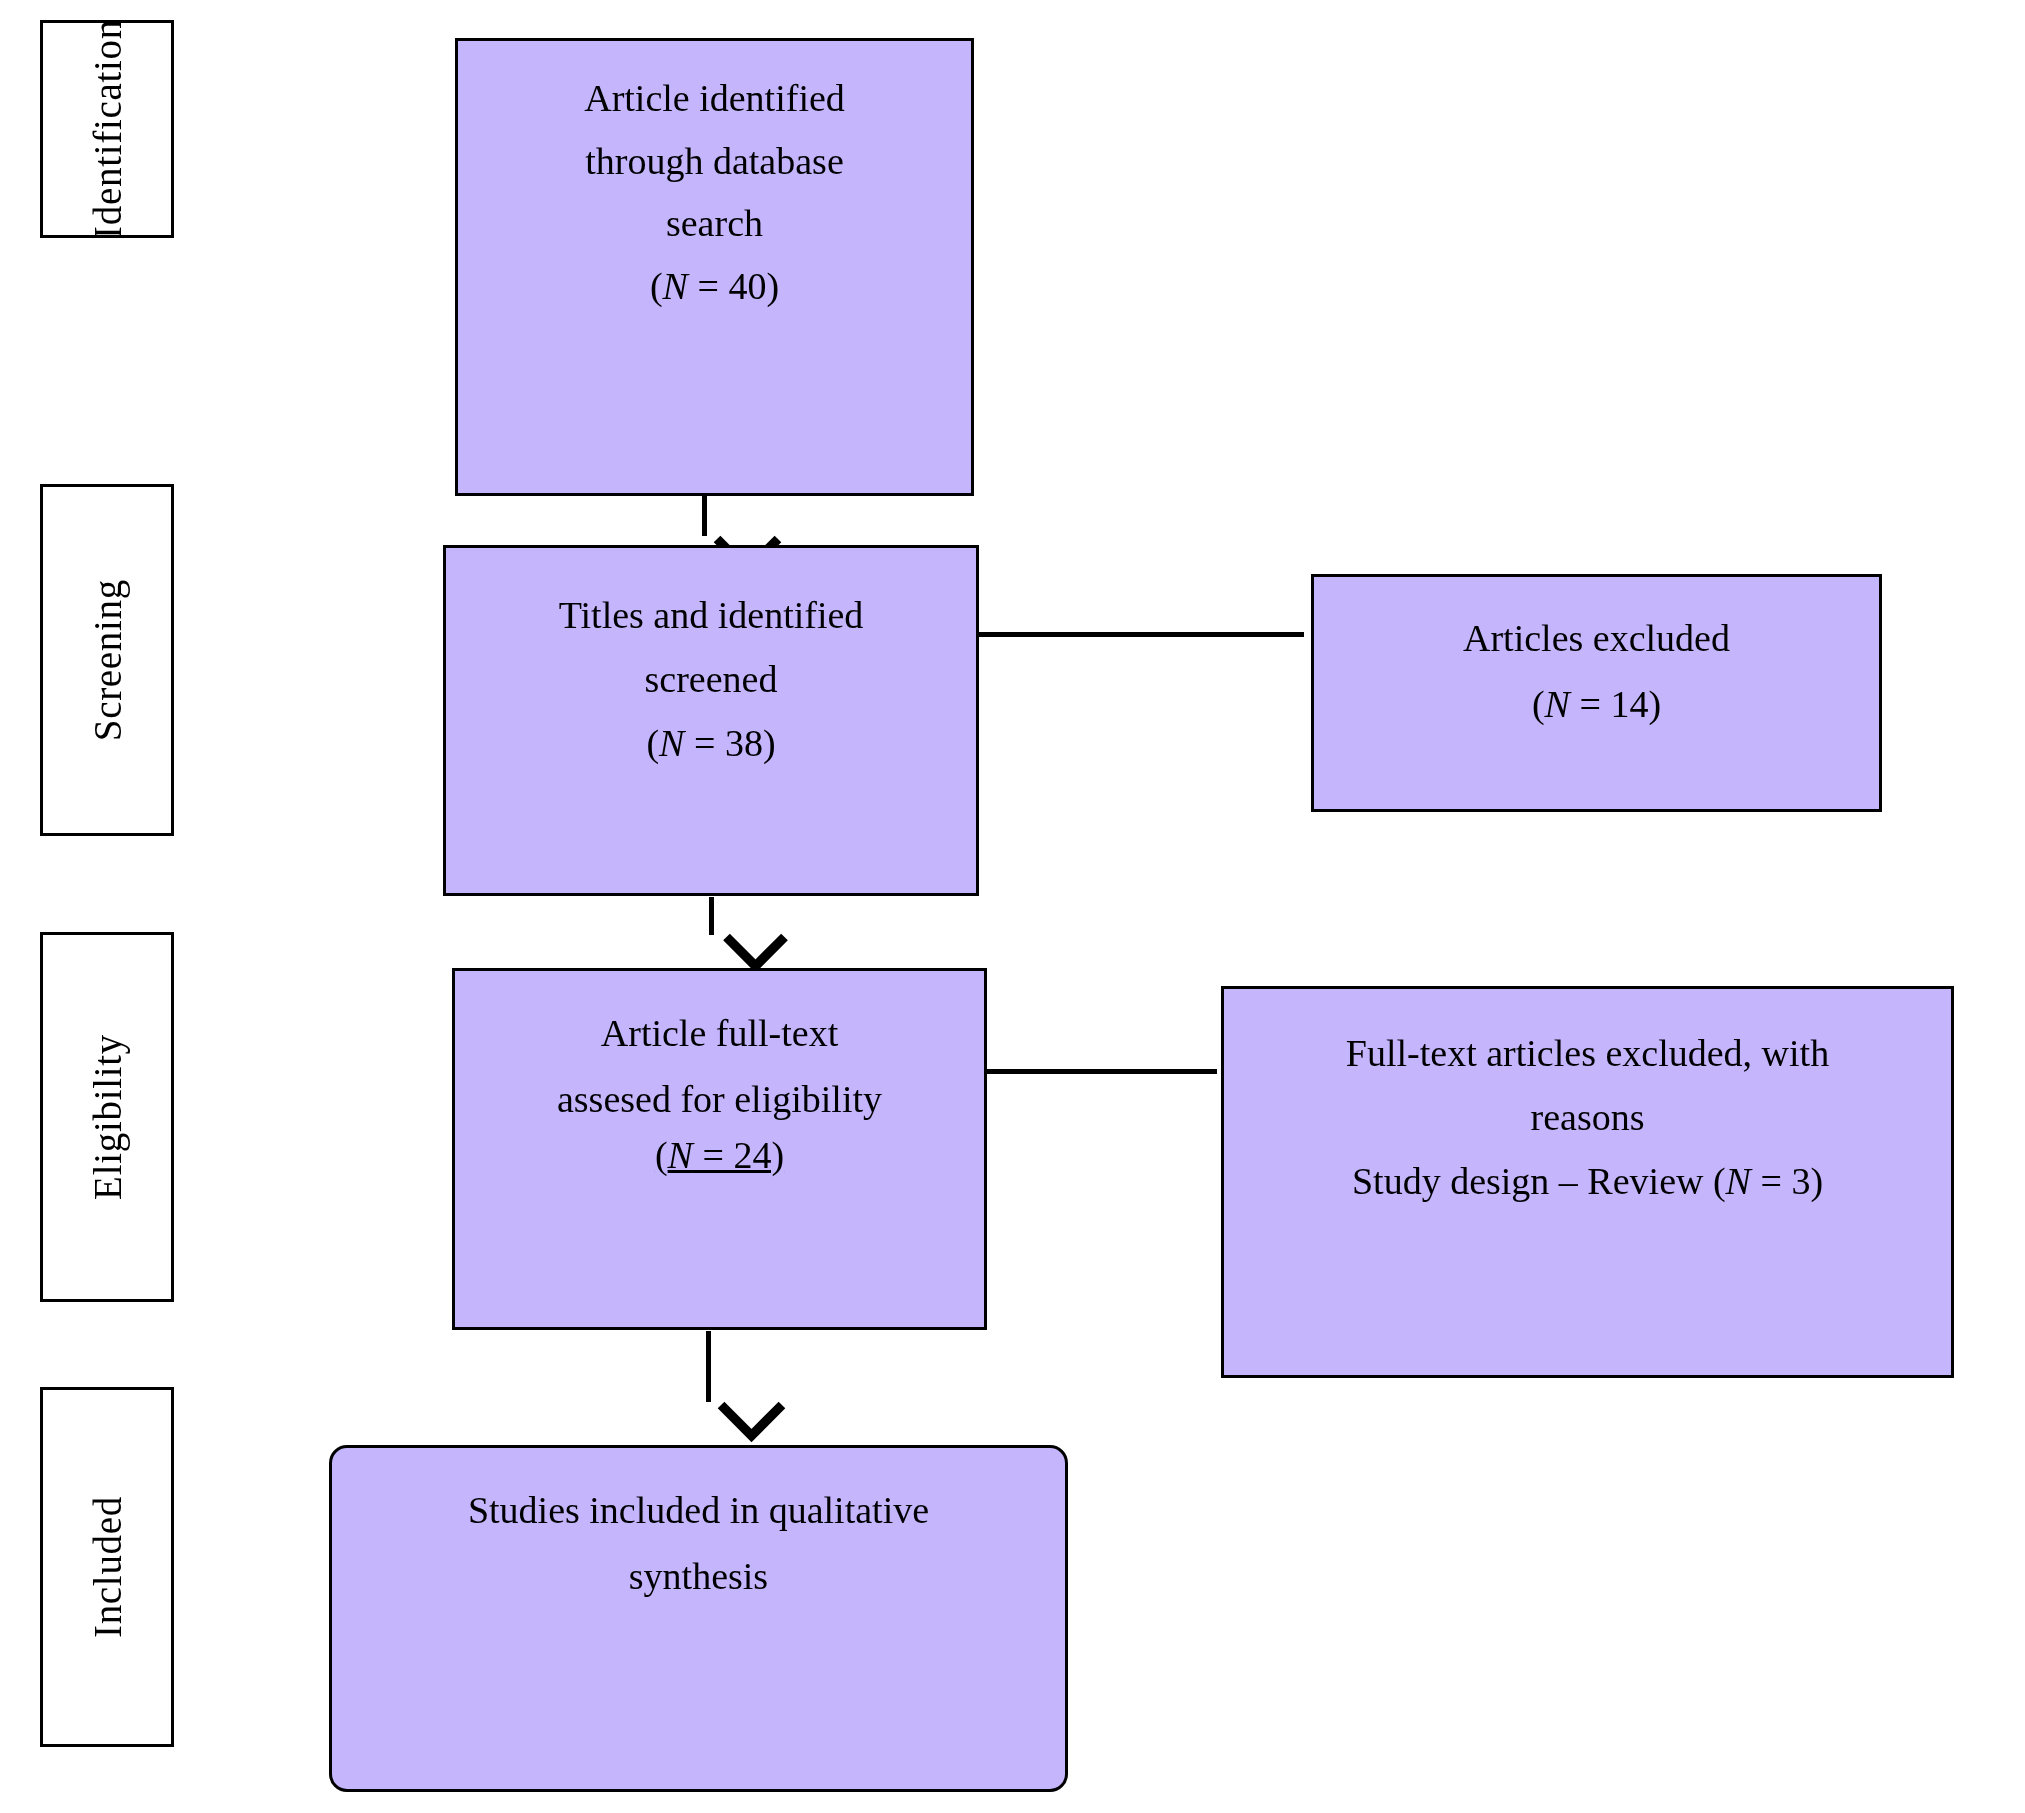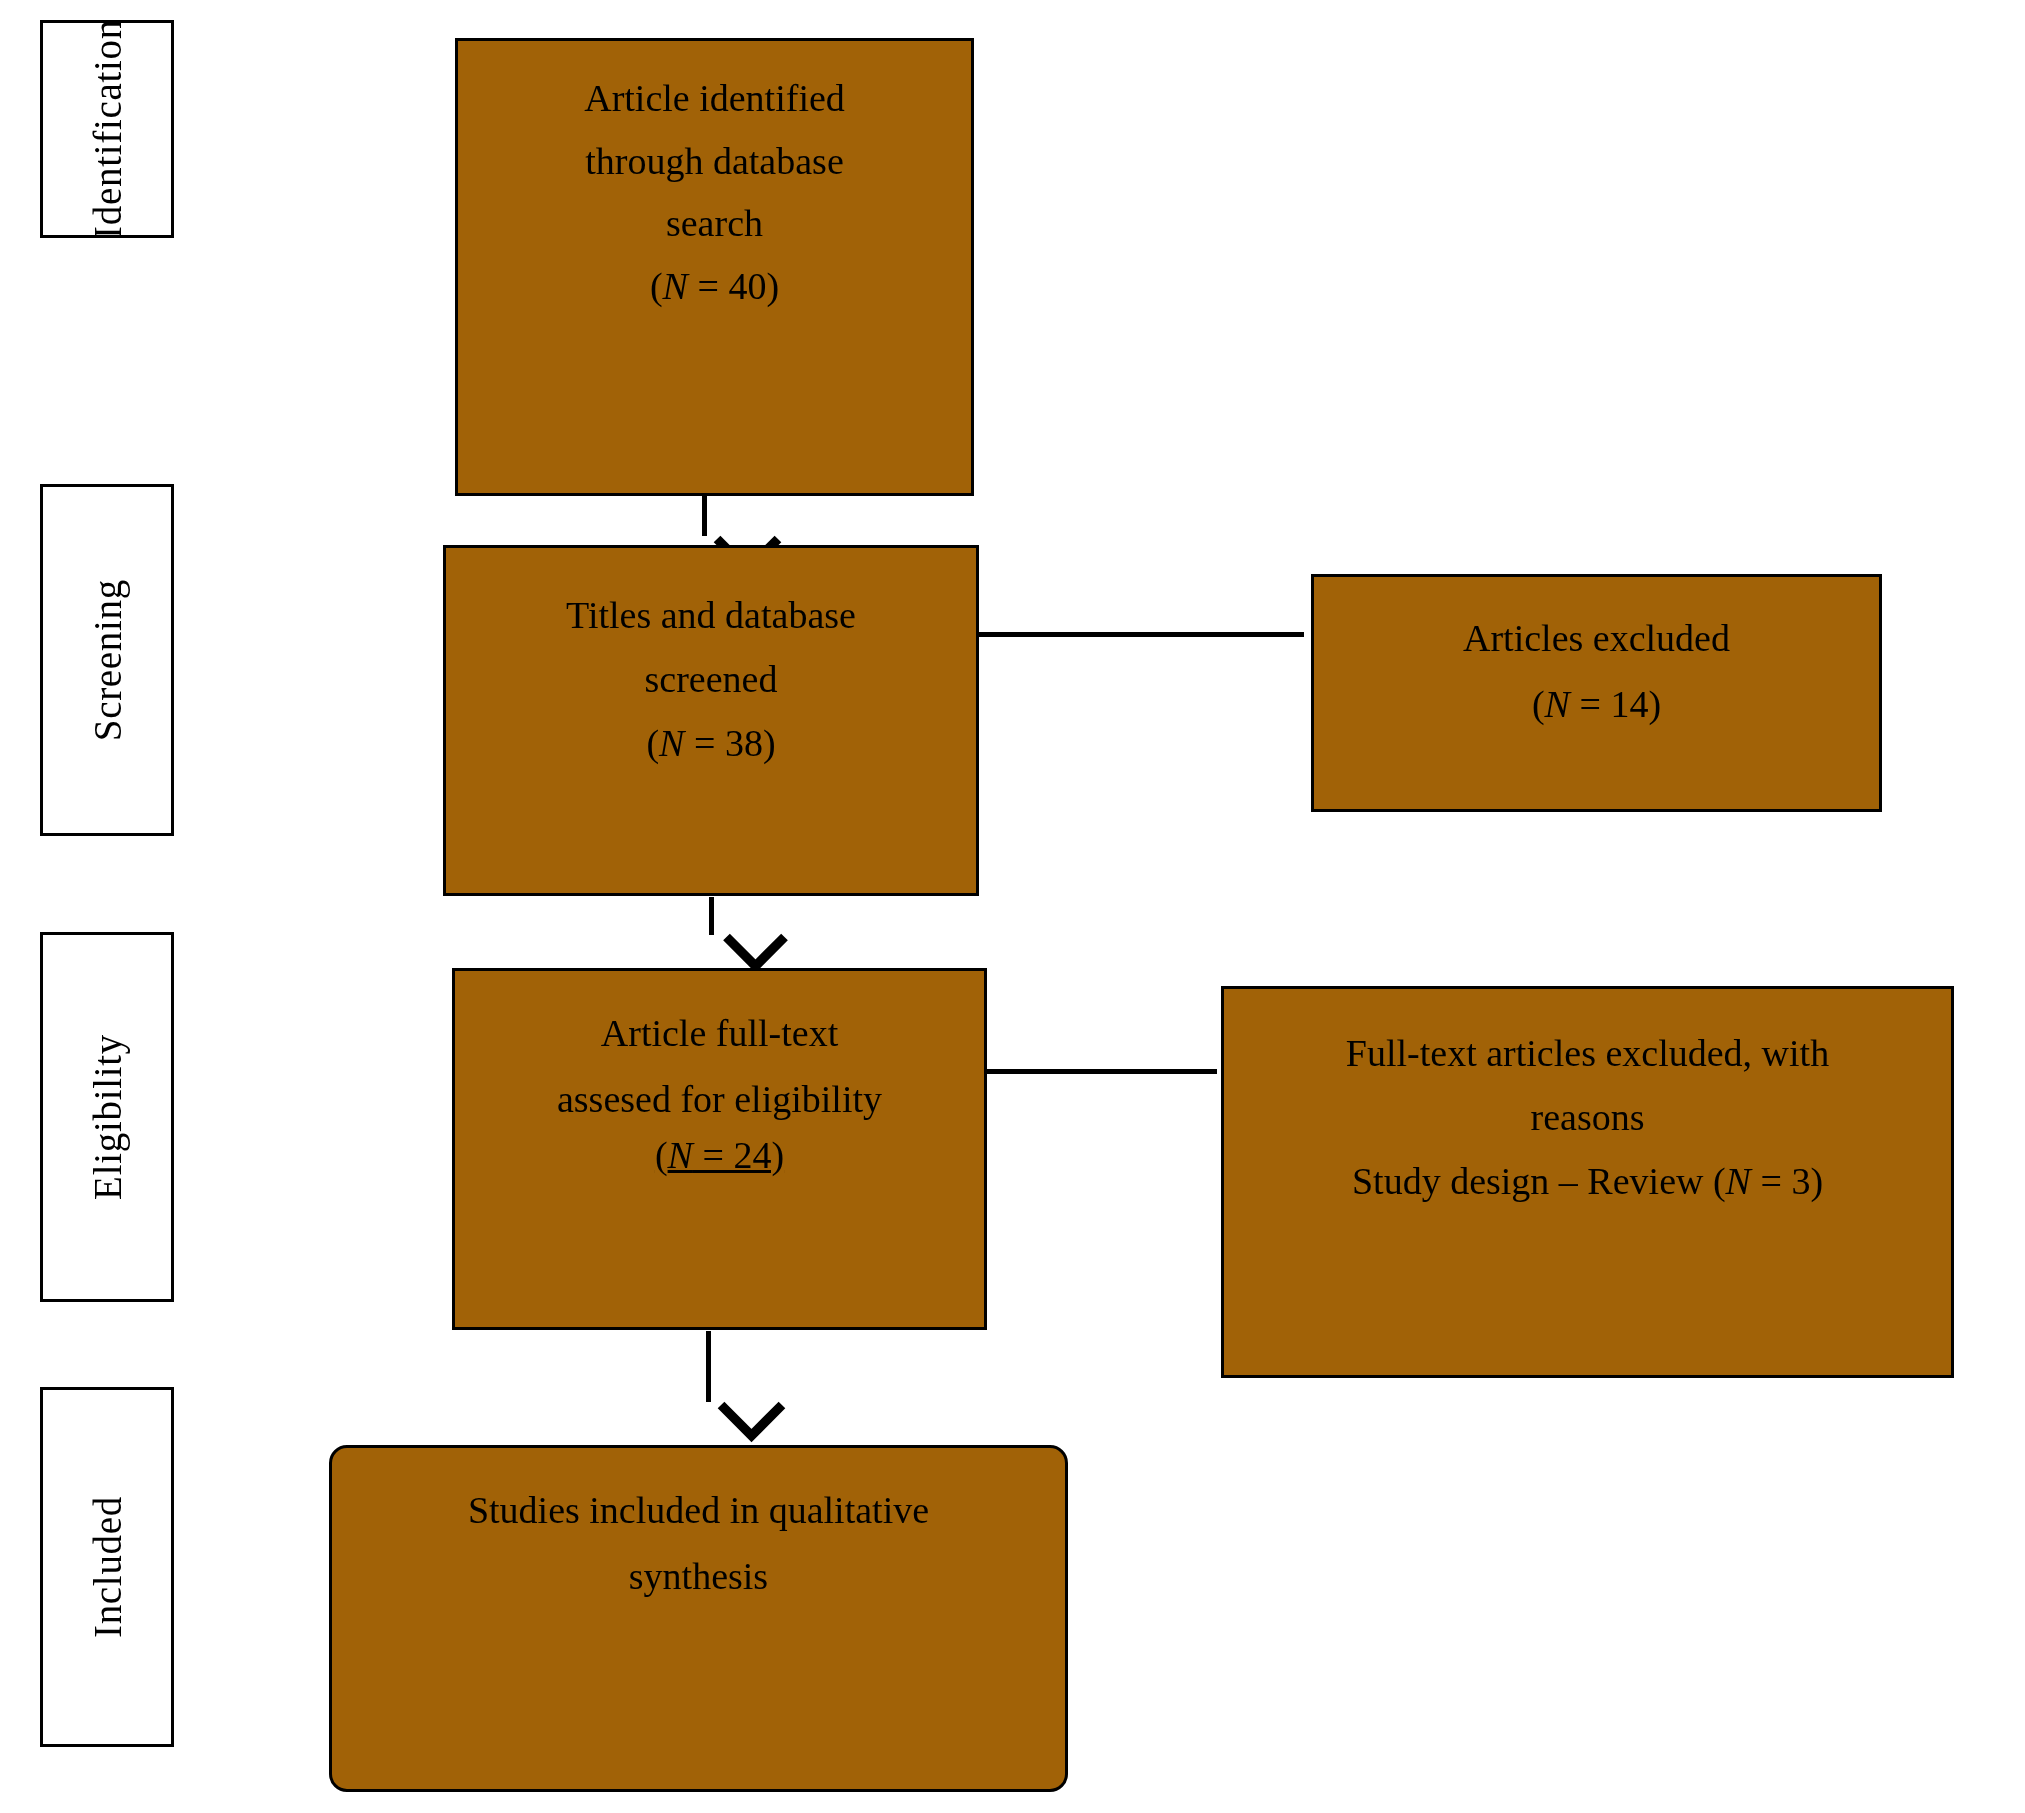--- a/index.html
+++ b/index.html
@@ -16,21 +16,21 @@
     font-family: "Liberation Serif", "DejaVu Serif", serif;
     color: #000000;
     overflow: hidden;
   }
 
   
   .box {
     position: absolute;
     box-sizing: border-box;
     border: 3.6px solid #000000;
-    background: #a16207;
+    background: #c4b5fd;
     display: flex;
     flex-direction: column;
     align-items: center;
     justify-content: flex-start;
   }
   .box .line {
     display: block;
     width: 100%;
     text-align: center;
     font-size: 38px;
@@ -115,21 +115,21 @@
   </div>
 
   <div class="vline" style="left:702px; top:496px; height:40px;"></div>
   <div class="arrowhead-down" style="left:704px; top:536px;">
     <svg width="87" height="51" viewBox="-60 -10 120 70">
       <path d="M -42 -6 L 0 36 L 42 -6" fill="none" stroke="#000000" stroke-width="13"></path>
     </svg>
   </div>
 
   <div class="box" style="left:443px; top:545px; width:536px; height:351px; padding-top:48px;">
-    <span class="line">Titles and database</span>
+    <span class="line">Titles and identified</span>
     <span class="line" style="margin-top:26px;">screened</span>
     <span class="line" style="margin-top:26px;"><span>(</span><em class="n">N</em><span> = 38)</span></span>
   </div>
 
   <div class="hline" style="left:979px; top:632px; width:325px;"></div>
   <div class="arrowhead-right" style="left:1309px; top:634px;">
     <svg width="51" height="87" viewBox="-60 -60 70 120">
       <path d="M -52 -46 L -4 0 L -52 46" fill="none" stroke="#000000" stroke-width="13"></path>
     </svg>
   </div>

